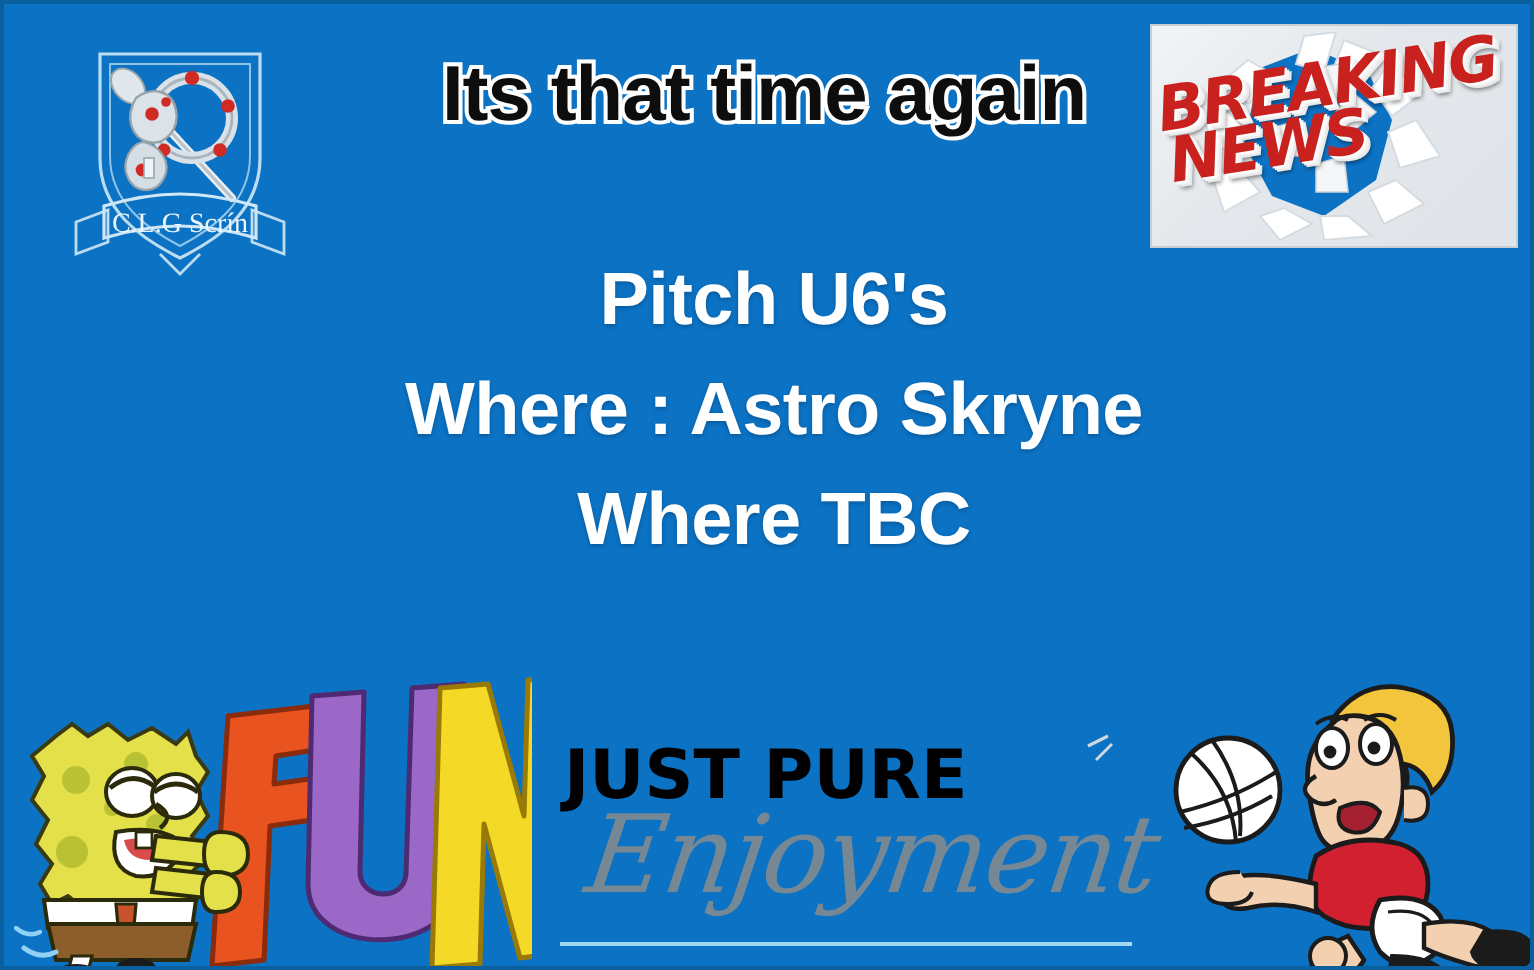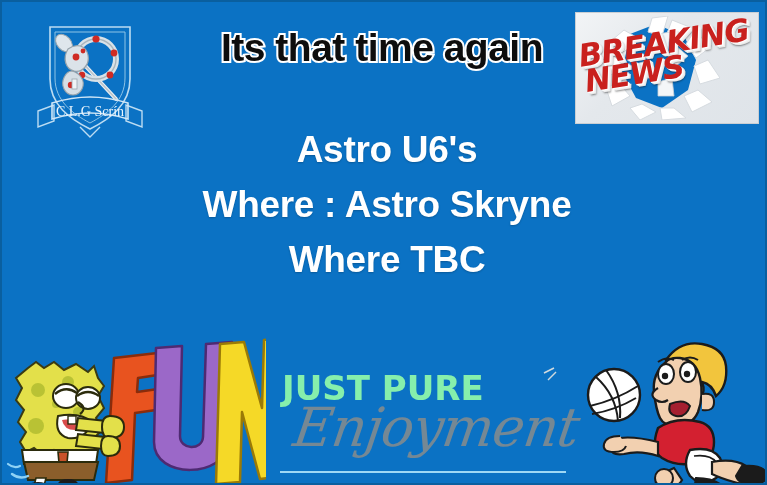--- a/index.html
+++ b/index.html
@@ -122,21 +122,21 @@
     height: 100px;
   }
   #just-pure {
     position: absolute;
     left: 8px;
     top: 0px;
     font-family: "DejaVu Sans", sans-serif;
     font-weight: bold;
     font-size: 34px;
     letter-spacing: 0px;
-    color: #86efac;
+    color: #000000;
     white-space: nowrap;
   }
   #enjoyment {
     position: absolute;
     left: 20px;
     top: 28px;
     font-family: "DejaVu Serif", serif;
     font-style: italic;
     font-size: 54px;
     color: #7f8a90;
@@ -243,21 +243,21 @@
       </g>
     </svg>
 
     <div id="breaking-text">
       <span>BREAKING</span>
       <span class="l2">NEWS</span>
     </div>
   </div>
 
   <div id="body-lines">
-    <div class="line">Astro U6's</div>
+    <div class="line">Pitch U6's</div>
     <div class="line">Where : Astro Skryne</div>
     <div class="line">Where TBC</div>
   </div>
 
   <div id="fun-group">
     <svg viewBox="0 0 260 149" width="260" height="149">
 
       <g>
 
         <g>

